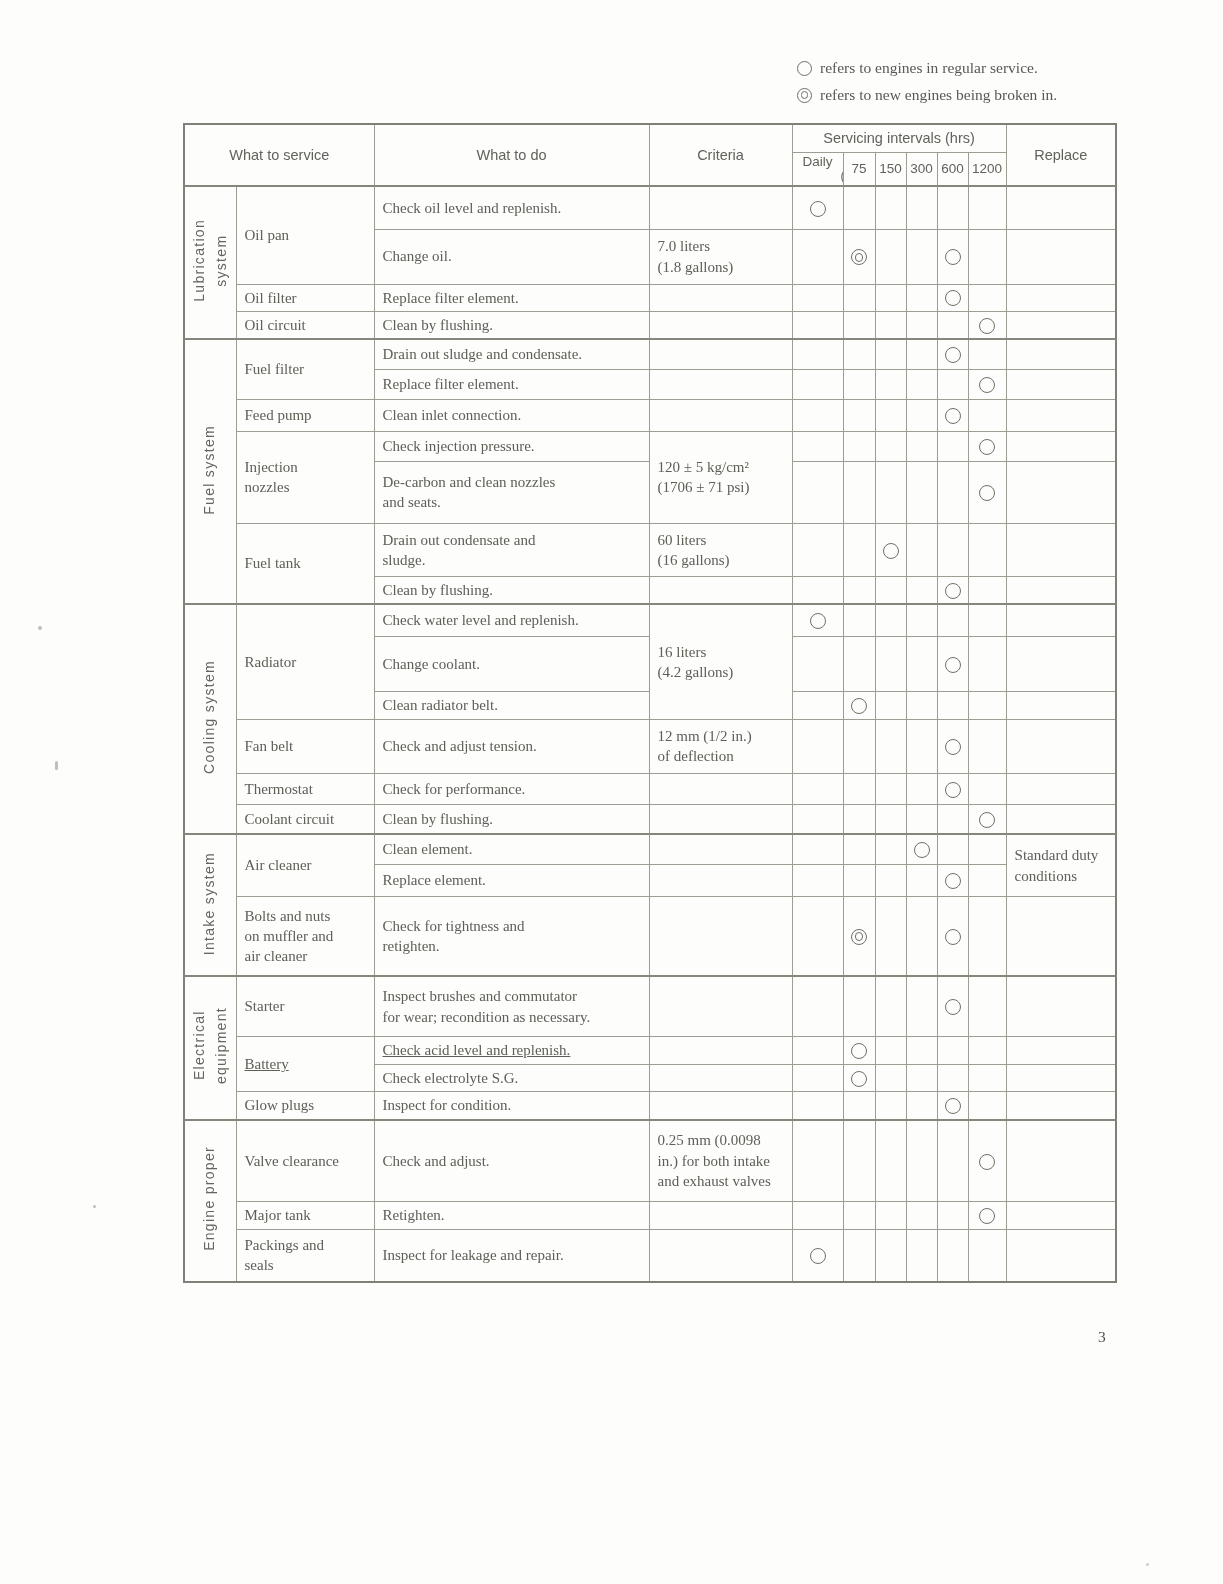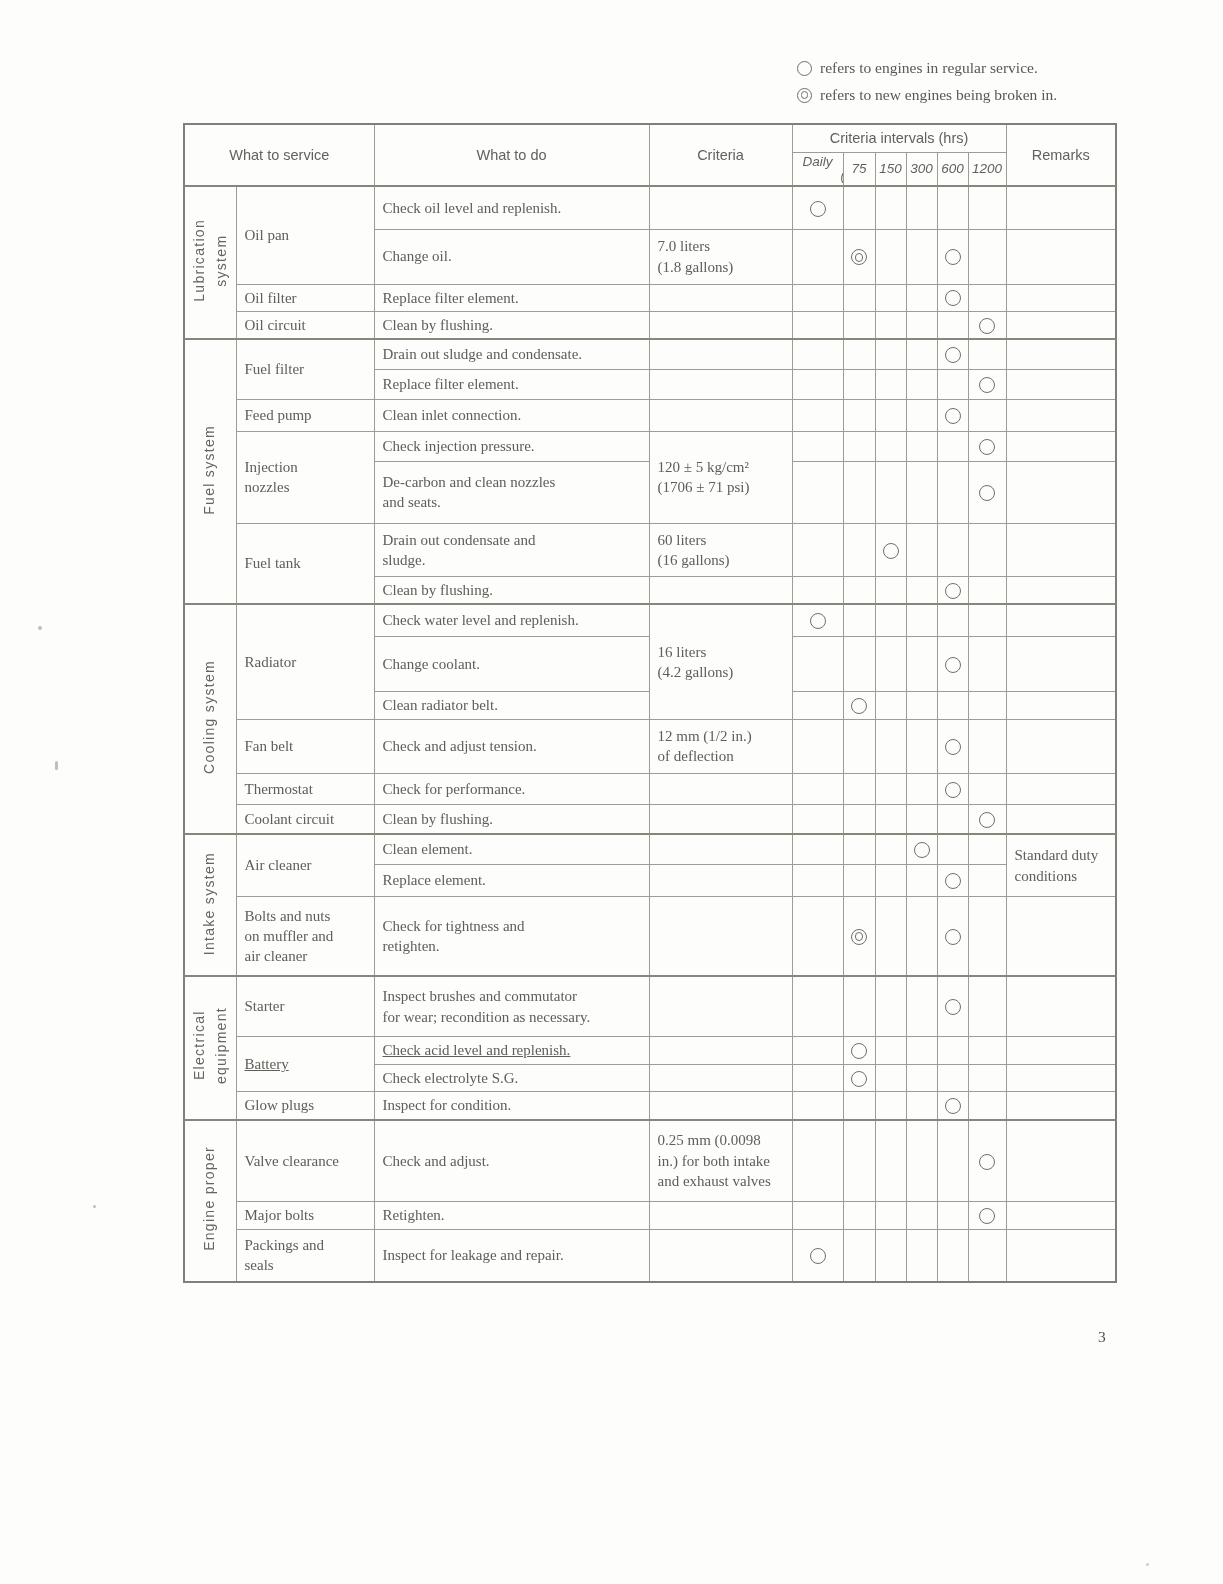--- a/index.html
+++ b/index.html
@@ -24,21 +24,21 @@
   
   .schedule { position:absolute; left:183px; top:123px; }
   table { border-collapse:collapse; table-layout:fixed; width:932px;
           border:2px solid #7d8177; }
   th, td { border:1px solid #9a9e93; padding:0; overflow:hidden; }
 
   thead th { font-family:"Liberation Sans", sans-serif; font-weight:normal;
              font-size:14.5px; color:#5f635b; text-align:center; vertical-align:middle; }
   .hrow1 { height:28px; }
   .hrow2 { height:34px; }
-  .int { font-size:13.5px; line-height:1.15;font-style:italic; }
+  .int { font-size:13.5px; line-height:1.15; }
   .int .sub { display:block; font-size:12.5px;margin-left:48px; }
 
   tbody td { font-size:15px; vertical-align:middle; color:#5c6057; }
   .service-cell, .todo-cell, .criteria-cell, .remarks-cell {
       padding:3px 5px 3px 8px; white-space:pre-line; line-height:1.35; text-align:left; }
   .mark-cell { text-align:center; }
   .group-cell { text-align:center; vertical-align:middle; }
   .vtext { writing-mode:vertical-rl; transform:rotate(180deg); white-space:pre;
            font-family:"Liberation Sans", sans-serif; font-size:14px; letter-spacing:1.3px;
            color:#62665e; line-height:1.55; display:inline-block; }
@@ -80,22 +80,22 @@
         <col style="width:31px">
       <col style="width:31px">
         <col style="width:38px">
         <col style="width:110px">
     </colgroup>
     <thead>
       <tr class="hrow1">
         <th colspan="2" rowspan="2">What to service</th>
         <th rowspan="2">What to do</th>
         <th rowspan="2">Criteria</th>
-        <th colspan="6">Criteria intervals (hrs)</th>
-        <th rowspan="2">Remarks</th>
+        <th colspan="6">Servicing intervals (hrs)</th>
+        <th rowspan="2">Replace</th>
       </tr>
       <tr class="hrow2">
         <th class="int">
           <span>Daily</span>
           <span class="sub">(10)</span>
         </th>
         <th class="int">75</th>
         <th class="int">150</th>
         <th class="int">300</th>
         <th class="int">600</th>
@@ -407,21 +407,21 @@
 and exhaust valves</td>
           <td class="mark-cell"></td>
           <td class="mark-cell"></td>
           <td class="mark-cell"></td>
           <td class="mark-cell"></td>
           <td class="mark-cell"></td>
           <td class="mark-cell"><span class="mark"></span></td>
           <td class="remarks-cell"></td>
         </tr>
         <tr style="height: 28px;">
-          <td class="service-cell">Major bolts</td>
+          <td class="service-cell">Major tank</td>
           <td class="todo-cell">Retighten.</td>
           <td class="criteria-cell"></td>
           <td class="mark-cell"></td>
           <td class="mark-cell"></td>
           <td class="mark-cell"></td>
           <td class="mark-cell"></td>
           <td class="mark-cell"></td>
           <td class="mark-cell"><span class="mark"></span></td>
           <td class="remarks-cell"></td>
         </tr>

